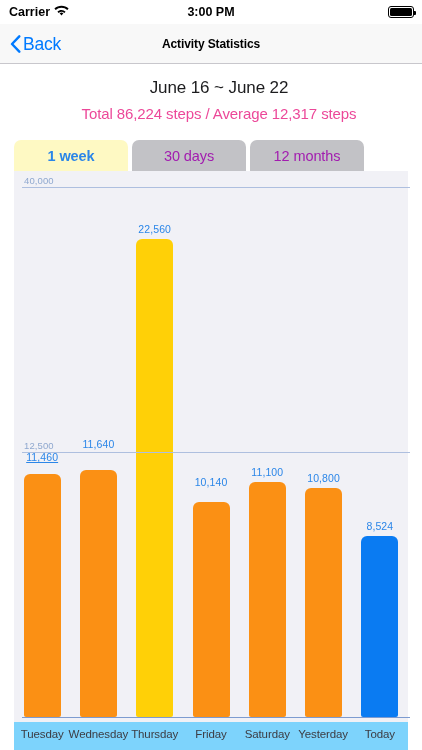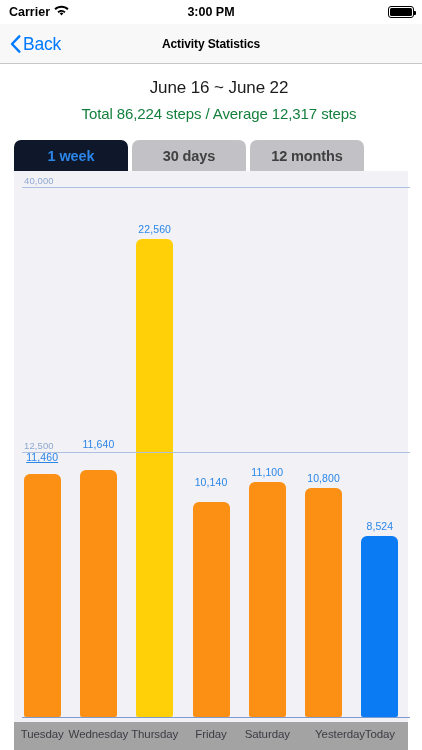--- a/index.html
+++ b/index.html
@@ -124,21 +124,21 @@
     padding-left: 16px;
   }
   .summary-range {
     font-size: 17px;
     color: #1c1c1e;
     letter-spacing: -0.1px;
   }
   .summary-stats {
     margin-top: 7px;
     font-size: 15px;
-    color: #15803d;
+    color: #ec4899;
     letter-spacing: -0.1px;
   }
 
   
   .tabs {
     position: absolute;
     top: 140px; left: 14px;
     width: 394px;
     height: 31px;
     display: flex;
@@ -149,28 +149,27 @@
     height: 31px;
     border-radius: 7px 7px 0 0;
     display: flex;
     align-items: center;
     justify-content: center;
     font-size: 14.5px;
     cursor: pointer;
     letter-spacing: -0.1px;
   }
   .tab.active {
-    background: #0f172a;
+    background: #fef9c3;
     color: #2b86e8;
     font-weight: bold;
   }
   .tab.inactive {
     background: #c2c2c6;
-    color: #404040;
-    font-weight: bold;
+    color: #a21caf;
   }
 
   
   .chart-panel {
     position: absolute;
     top: 171px; left: 14px;
     width: 394px;
     height: 551px;
     background: #f1f1f6;
   }
@@ -216,21 +215,21 @@
     color: #2b86e8;
     letter-spacing: 0.1px;
   }
 
   
   .xaxis {
     position: absolute;
     top: 722px; left: 14px;
     width: 394px;
     height: 28px;
-    background: #a3a3a3;
+    background: #7dd3fc;
     padding-left: 40px;
   }
   .xaxis-label {
     position: absolute;
     top: 6px;
     width: 70px;
     text-align: center;
     font-size: 11.5px;
     color: #3c3c43;
     letter-spacing: -0.1px;
@@ -306,17 +305,17 @@
       <div class="gridline-label" style="top: 269px;">12,500</div>
       <div class="axis-line" style="top: 546px;"></div>
     </div>
 
   <div class="xaxis">
       <div class="xaxis-label" style="left: -6.85714px;">Tuesday</div>
       <div class="xaxis-label" style="left: 49.4286px;">Wednesday</div>
       <div class="xaxis-label" style="left: 105.714px;">Thursday</div>
       <div class="xaxis-label" style="left: 162px;">Friday</div>
       <div class="xaxis-label" style="left: 218.286px;">Saturday</div>
-      <div class="xaxis-label" style="left: 291px;">Yesterday</div>
+      <div class="xaxis-label" style="left: 264px; text-align: right;">Yesterday</div>
       <div class="xaxis-label" style="left: 330.857px;">Today</div>
     </div>
 
 </div>
 
 </body></html>

